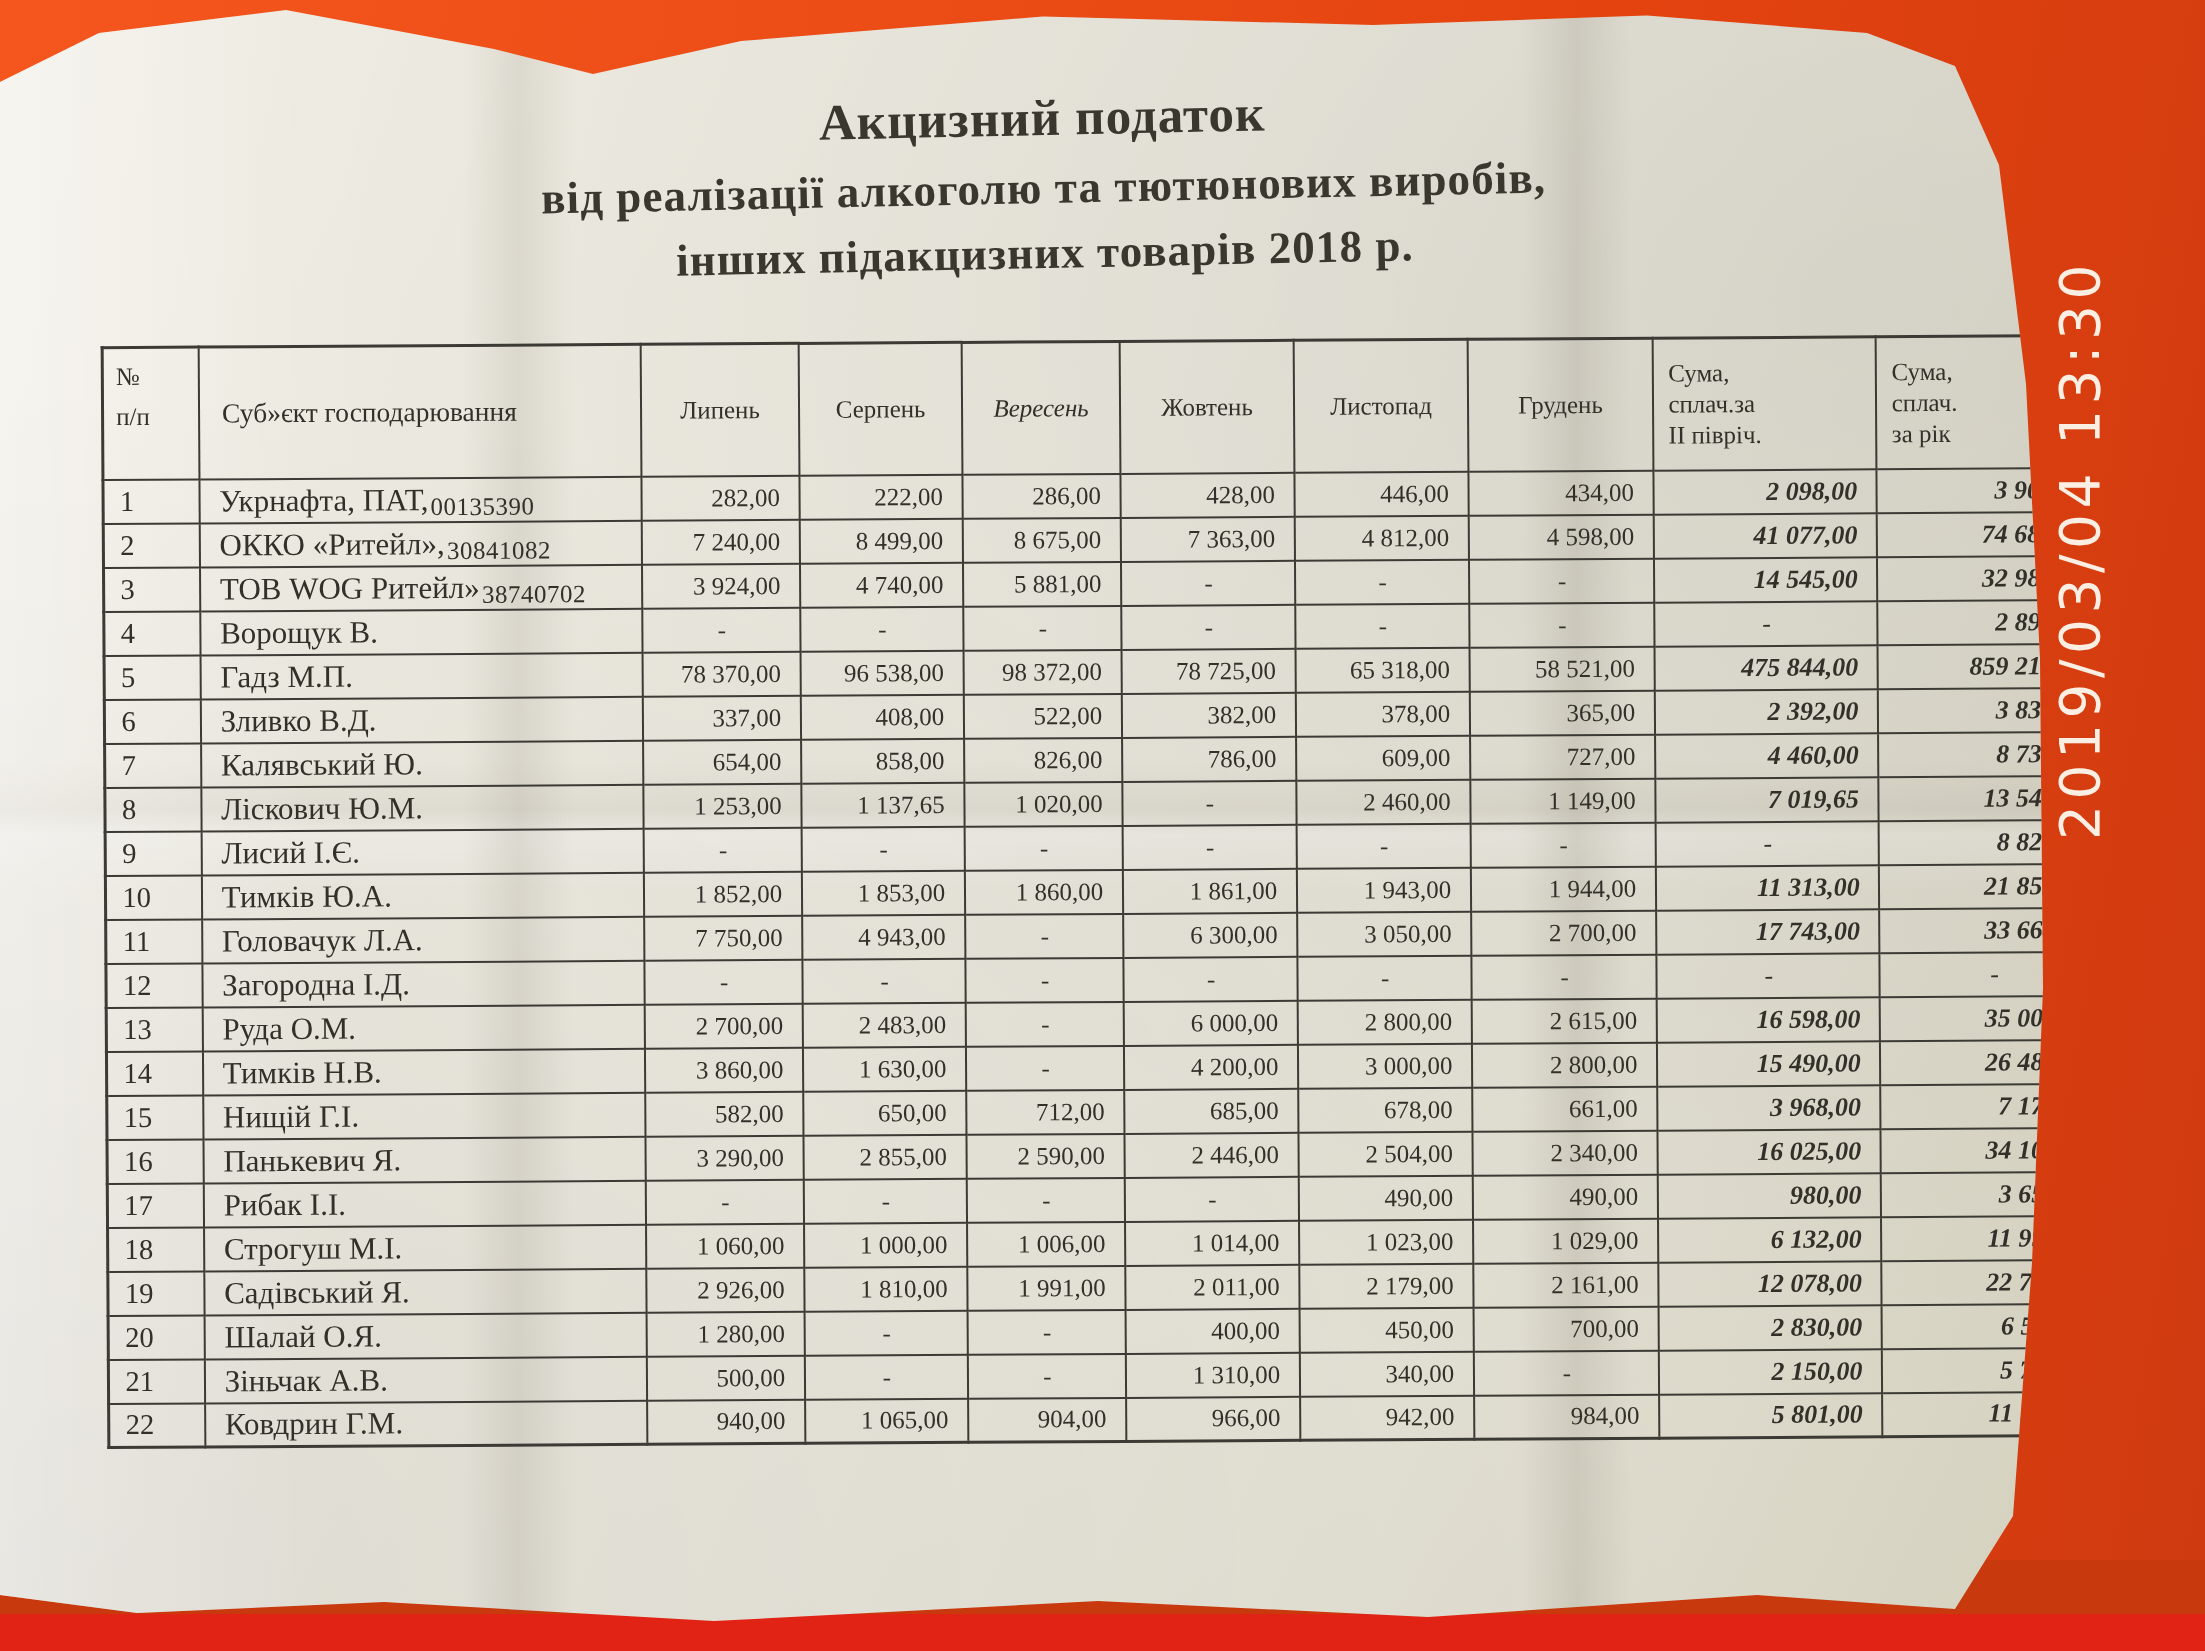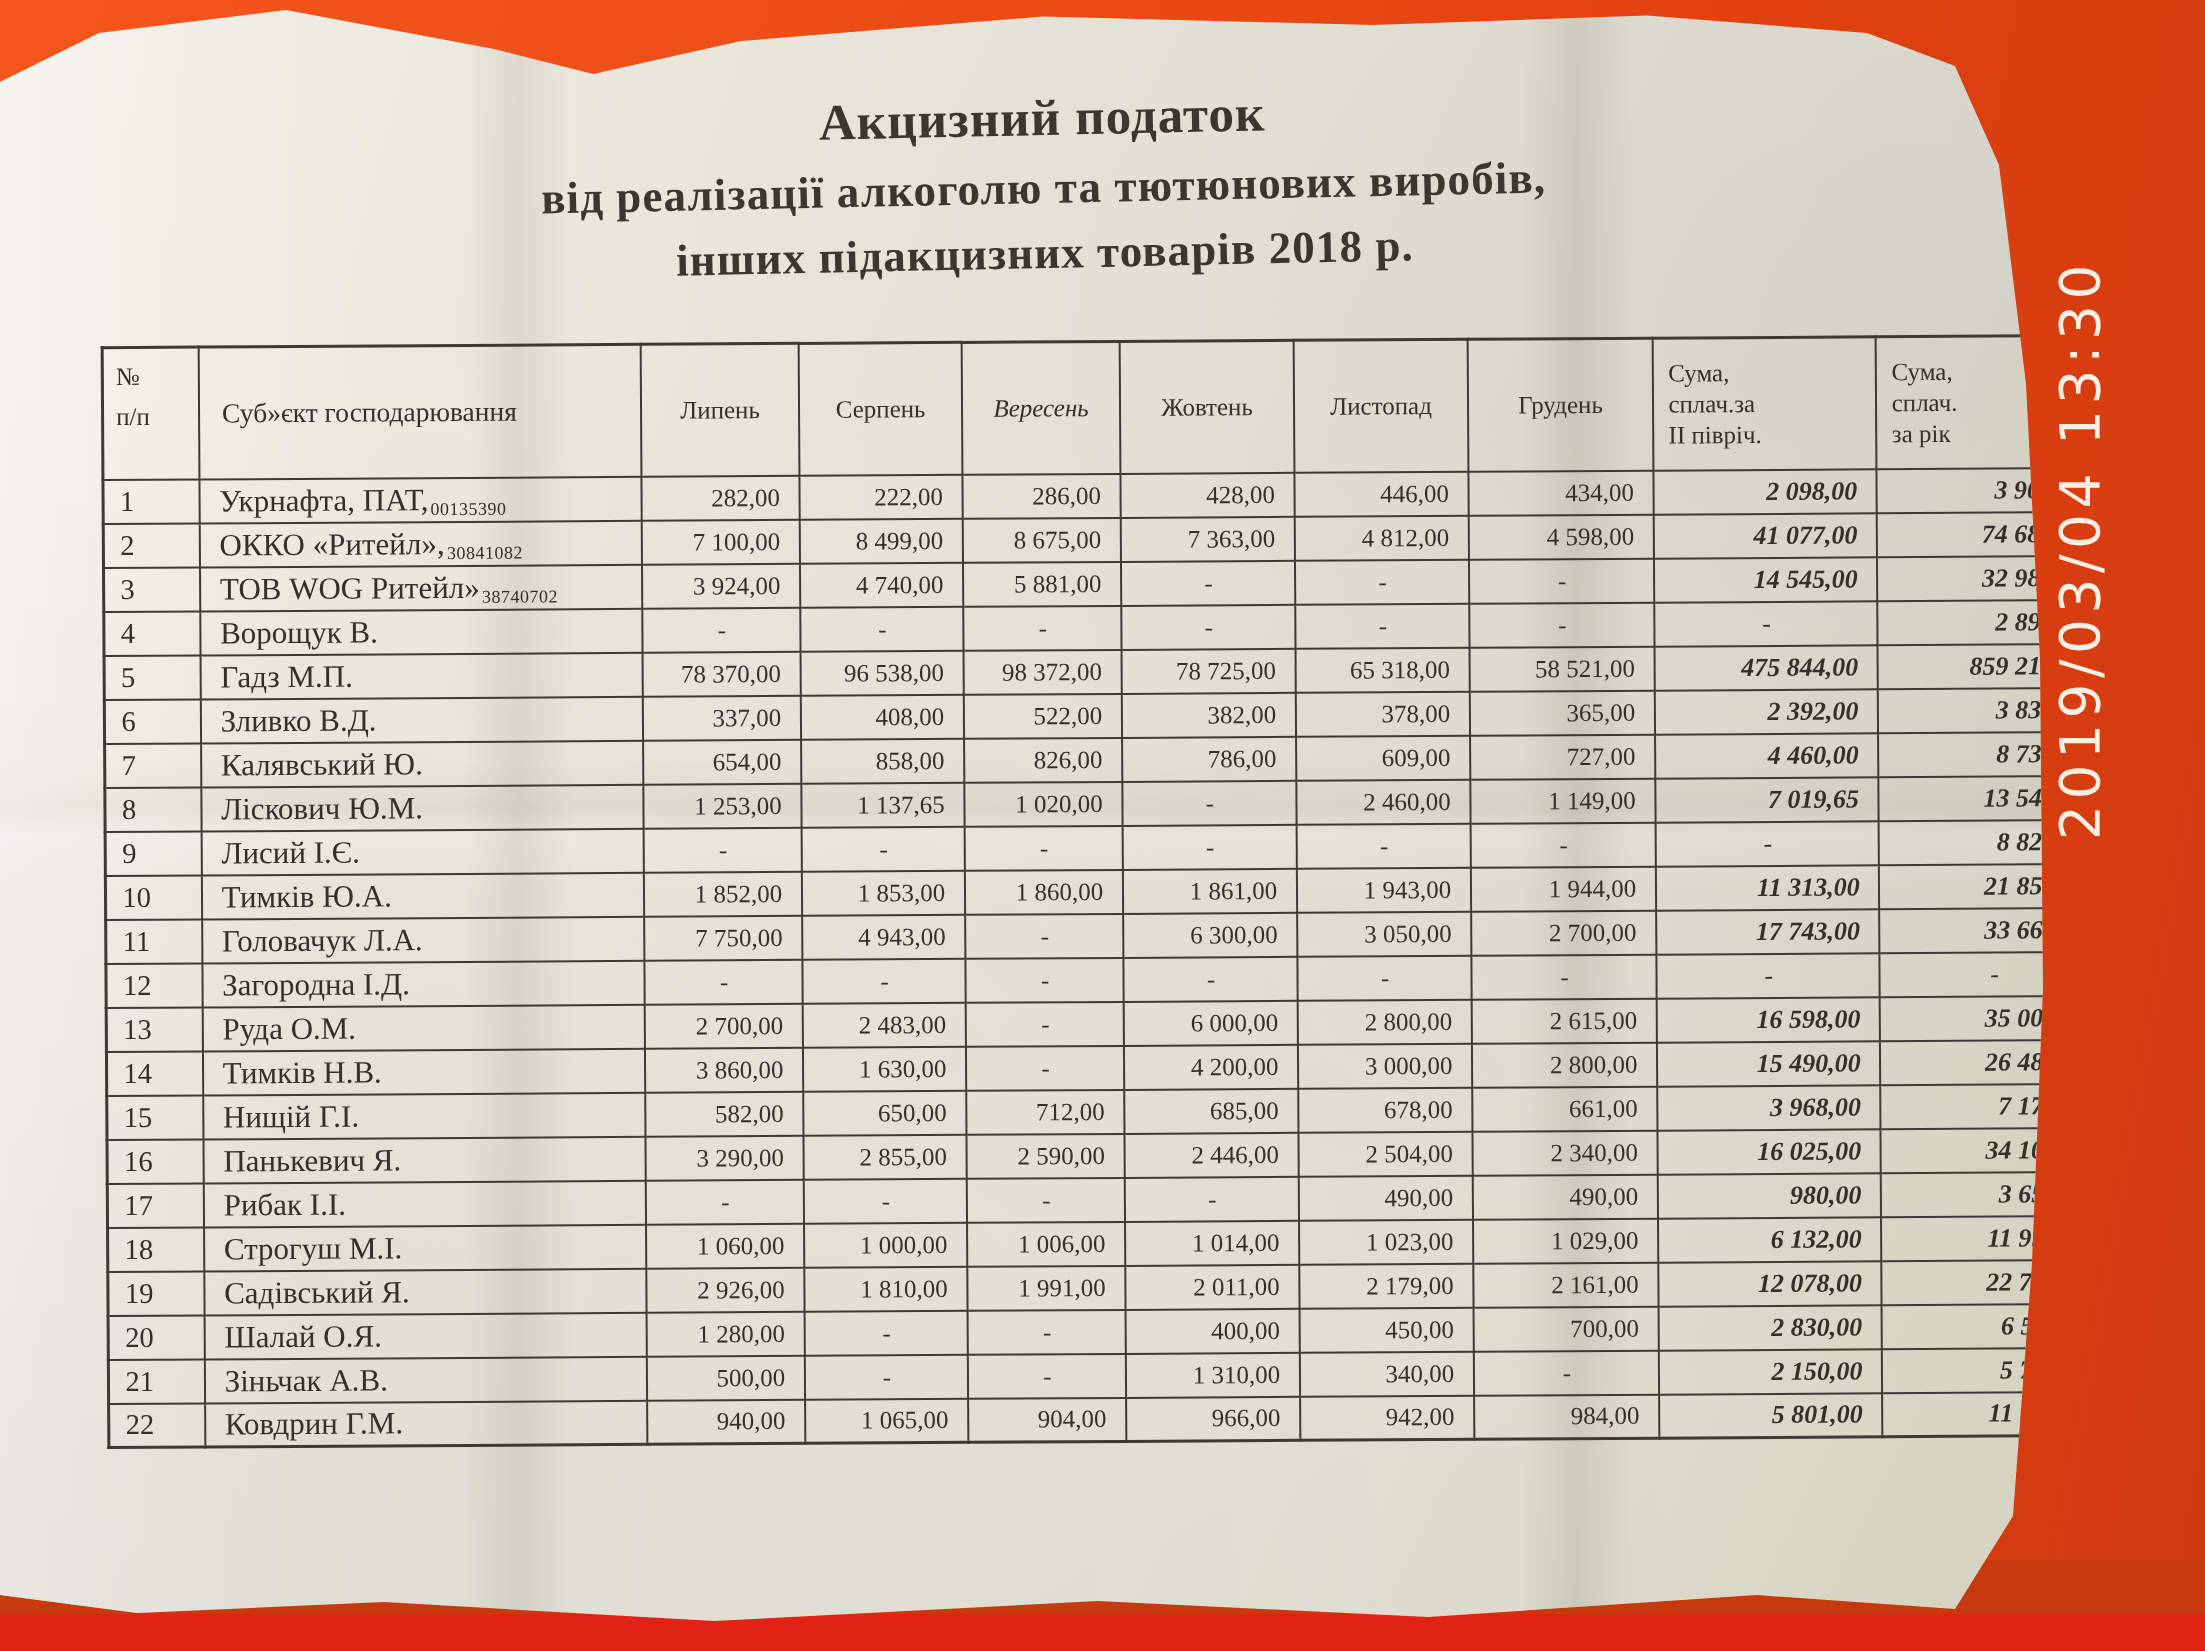--- a/index.html
+++ b/index.html
@@ -60,21 +60,21 @@
   .doc-table tbody tr{height:44px;}
   .doc-table th{
     font-weight:normal;font-size:25px;white-space:pre-line;
     vertical-align:middle;text-align:center;line-height:1.25;
   }
   .doc-table th.col-num{text-align:left;vertical-align:top;padding:7.7px 0 0 12px;line-height:1.6;}
   .doc-table th.col-subject{text-align:left;padding-left:22px;font-size:27.5px;}
   .doc-table th.col-sum{text-align:left;padding-left:14.3px;}
   .doc-table td.col-num{font-size:28.6px;padding-left:15.4px;text-align:left;}
   .doc-table td.col-subject{font-size:31px;padding-left:18.7px;text-align:left;}
-  .doc-table td.col-subject .code{font-size:18px;position:relative;top:5px;margin-left:2.2px;letter-spacing:0.5px;}
+  .doc-table td.col-subject .code{font-size:25px;position:relative;top:5px;margin-left:2.2px;letter-spacing:0.5px;}
   .doc-table td.col-month{font-size:25px;text-align:right;padding-right:18.7px;}
   .doc-table td.col-sum{font-size:26px;text-align:right;padding-right:18.7px;font-weight:bold;font-style:italic;}
   .doc-table td.dash{text-align:center;padding-right:0;font-weight:normal;font-style:normal;}
   .timestamp{
     position:absolute;left:2048px;top:60px;height:780px;width:82px;
     writing-mode:vertical-rl;transform:rotate(180deg);
     font-family:"DejaVu Sans","Liberation Sans",sans-serif;
     font-size:55px;letter-spacing:5.5px;color:var(--timestamp-white);
     opacity:0.95;white-space:nowrap;
   }
@@ -122,21 +122,21 @@
             <td class="col-month">286,00</td>
             <td class="col-month">428,00</td>
             <td class="col-month">446,00</td>
             <td class="col-month">434,00</td>
             <td class="col-sum">2 098,00</td>
             <td class="col-sum">3 905,00</td>
           </tr>
           <tr>
             <td class="col-num">2</td>
             <td class="col-subject"><span>ОККО «Ритейл»,</span><span class="code">30841082</span></td>
-            <td class="col-month">7 100,00</td>
+            <td class="col-month">7 240,00</td>
             <td class="col-month">8 499,00</td>
             <td class="col-month">8 675,00</td>
             <td class="col-month">7 363,00</td>
             <td class="col-month">4 812,00</td>
             <td class="col-month">4 598,00</td>
             <td class="col-sum">41 077,00</td>
             <td class="col-sum">74 686,00</td>
           </tr>
           <tr>
             <td class="col-num">3</td>

